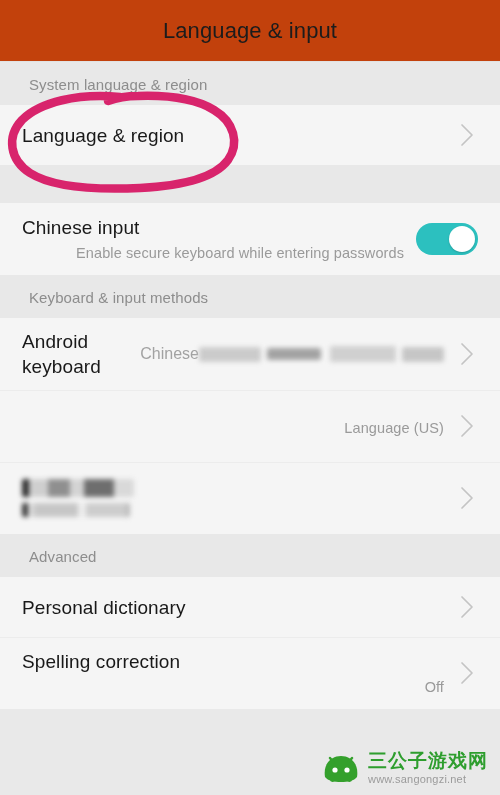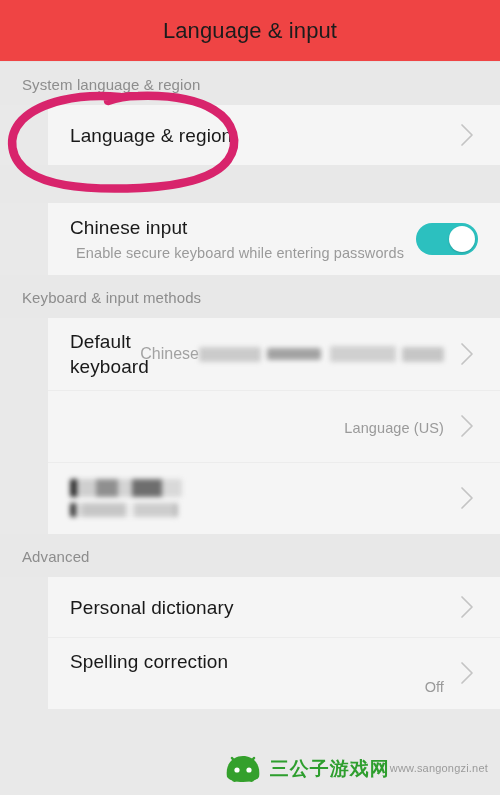--- a/index.html
+++ b/index.html
@@ -12,46 +12,47 @@
   #screen {
     position:relative;
     width:500px; height:795px;
     overflow:hidden;
     background:#e9e9e9;
   }
 
   
   .titlebar {
     height:62px;
-    background:#ef4444;
+    background:#c2410c;
     display:flex; align-items:center; justify-content:center;
     border-bottom:1px solid #e2e2e2;
   }
   .titlebar .title {
     font-size:22px;
     color:#1c1c1c;
     letter-spacing:.1px;
   }
 
   
   .section-band {
     background:#e8e8e8;
     padding:14px 22px 12px 22px;
   }
   .section-band .label {
     font-size:15px;
     color:#8d8d8d;
     letter-spacing:.1px;
+    margin-left:7px;
   }
 
   
   .gap-band { background:#e8e8e8; height:38px; }
 
   
-  .group { background:#f97316;margin-left:48px; }
+  .group { background:#f97316; }
   .row {
     position:relative;
     display:flex; align-items:center;
     min-height:60px;
     padding:11px 22px 11px 22px;
     background:#f5f5f5;
   }
   .row + .row::before {
     content:"";
     position:absolute; left:0; right:0; top:0;
@@ -150,21 +151,21 @@
     display:flex; align-items:center;
     z-index:25;
     padding:6px 6px 6px 8px;
   }
   .watermark .mascot {
     width:40px; height:34px;
     position:relative;
     flex:0 0 auto;
     margin-right:7px;
   }
-  .watermark .wm-texts { display:flex; flex-direction:row; line-height:1; }
+  .watermark .wm-texts { display:flex; flex-direction:column; line-height:1; }
   .watermark .wm-main {
     font-size:19px;
     font-weight:bold;
     color:#2e9e2e;
     letter-spacing:1px;
     white-space:nowrap;
   }
   .watermark .wm-url {
     font-size:11px;
     color:#9b9b9b;
@@ -214,21 +215,21 @@
   </div>
 
   <div class="section-band">
     <div class="label">Keyboard &amp; input methods</div>
   </div>
 
   <div class="group">
 
     <div class="row">
       <div class="texts">
-        <div class="primary">Default keyboard</div>
+        <div class="primary">Android keyboard</div>
       </div>
       <div class="value">
         <span>Chinese</span>
         <span class="redact rd-a"></span>
         <span class="redact rd-b"></span>
         <span class="redact rd-c"></span>
         <span class="redact rd-d"></span>
       </div>
       <div class="chevron">
         <svg width="16" height="26" viewBox="0 0 16 26" fill="none">

